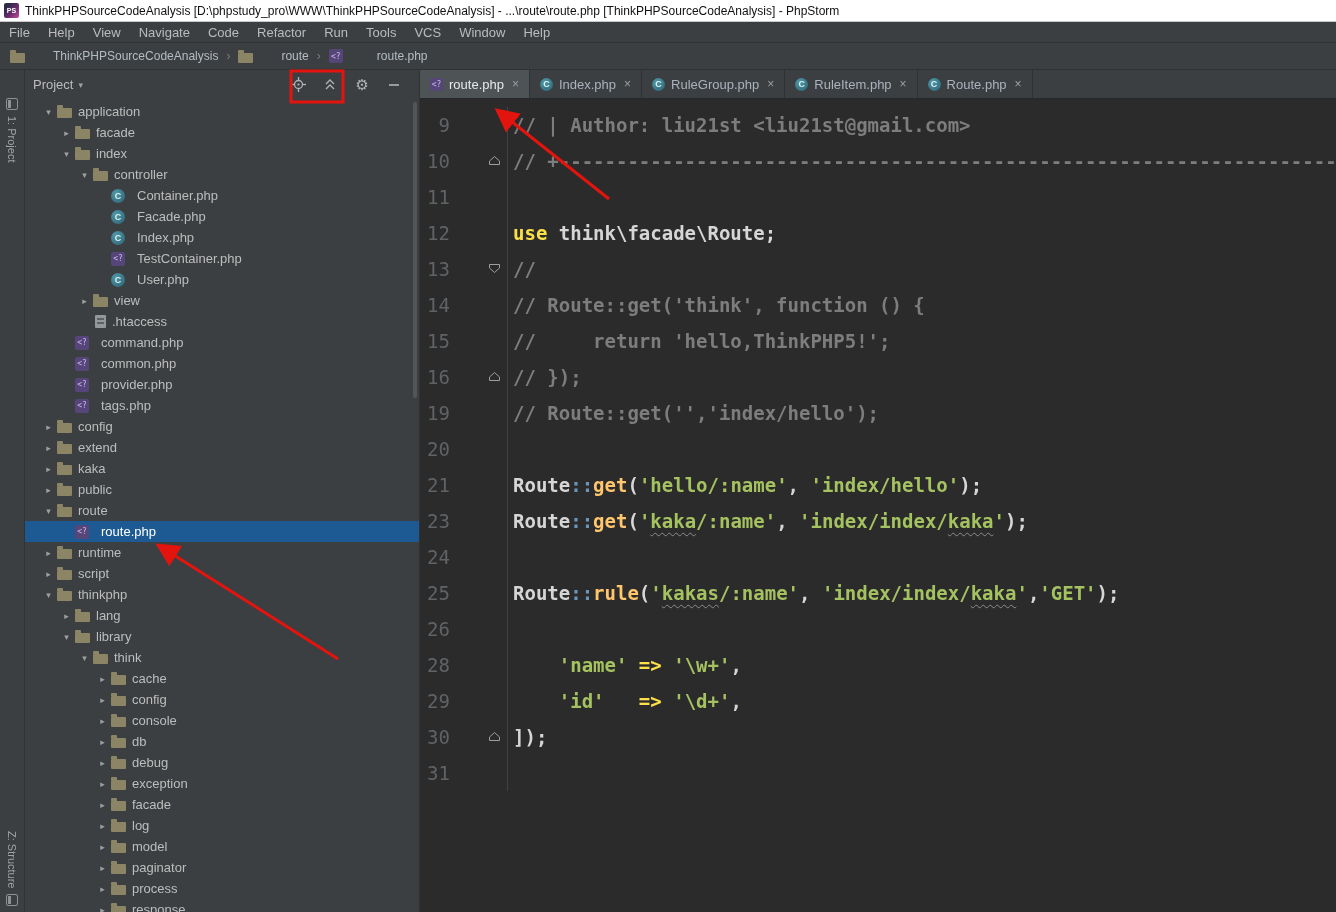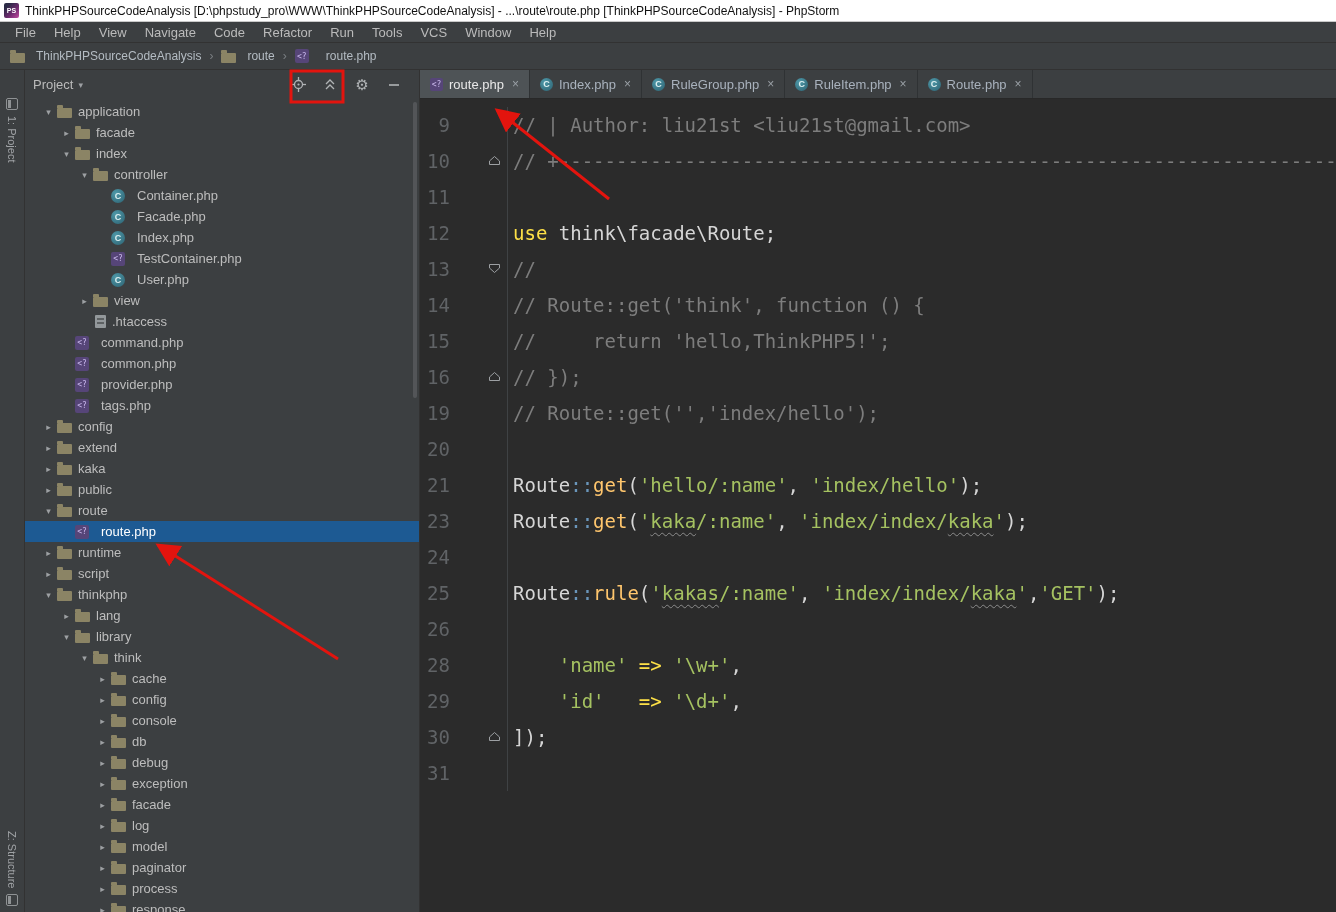--- a/index.html
+++ b/index.html
@@ -9,27 +9,27 @@
   
   .titlebar { height:22px; background:#ffffff; color:#111; font-size:12px;
               display:flex; align-items:center; gap:6px; padding-left:4px; border-bottom:1px solid #c9c9c9; }
   .app-icon { width:15px; height:15px; border-radius:2px; flex:none;
               background:linear-gradient(135deg,#2b2b46 20%,#6e2b6e 60%,#c14da0);
               color:#fff; font-size:7px; font-weight:bold; display:flex; align-items:center; justify-content:center; }
   .title-text { white-space:nowrap; overflow:hidden; }
 
   
   .menubar { height:21px; background:#3c3f41; border-bottom:1px solid #323232;
-             display:flex; align-items:center; color:#bbbbbb; font-size:13px; padding-left:6px; }
+             display:flex; align-items:center; color:#bbbbbb; font-size:13px; }
   .menu-item { padding:0 9px; height:100%; display:flex; align-items:center; cursor:default; }
 
   
   .crumbbar { height:27px; background:#3c3f41; border-bottom:1px solid #323232;
               display:flex; align-items:center; padding-left:8px; color:#b4bcc3; font-size:12px; gap:4px; }
-  .crumb { display:flex; align-items:center; gap:5px; padding:0 2px; }
+  .crumb { display:flex; align-items:center; gap:22px; padding:0 2px; }
   .crumb-sep { color:#7a7e82; font-size:12px; padding:0 2px; }
 
   
   .main { display:flex; height:842px; }
 
   
   .stripe { width:25px; background:#3c3f41; border-right:1px solid #323232; position:relative; flex:none; }
   .stripe-group { position:absolute; left:0; right:0; display:flex; flex-direction:column; align-items:center; gap:6px; }
   .stripe-group.top { top:28px; }
   .stripe-group.bottom { bottom:6px; }
@@ -71,21 +71,21 @@
   .tab-close { color:#9aa0a6; font-size:12px; margin-left:2px; }
   .tab .ticn { margin-right:0; }
   .tab .icon-class, .tab .icon-phpf { width:13px; height:13px; }
 
   .code-area { flex:1; overflow:hidden; padding-top:8px;
                font-family:"DejaVu Sans Mono", monospace; font-size:19px; }
   .code-line { display:flex; height:36px; line-height:36px; }
   .ln { width:30px; flex:none; text-align:right; color:#606366; }
   .foldcol { width:58px; flex:none; border-right:1px solid #3f4244; position:relative; }
   .foldcol svg { position:absolute; right:6px; top:12px; }
-  .codetxt { flex:1; white-space:pre; padding-left:5px; overflow:hidden; }
+  .codetxt { flex:1; white-space:pre; padding-left:5px; overflow:hidden;font-weight:bold; }
 
   .tok-c { color:#7d7d7d; }
   .tok-p { color:#d6d6d6; }
   .tok-k { color:#fde047; }
   .tok-f { color:#ffc66d; }
   .tok-o { color:#6a96bb; }
   .tok-s { color:#a5c261; }
   .tok-u { color:#a5c261; text-decoration:underline; text-decoration-style:wavy; text-decoration-color:#8c8c8c;
            text-underline-offset:4px; text-decoration-thickness:1px; }
 

